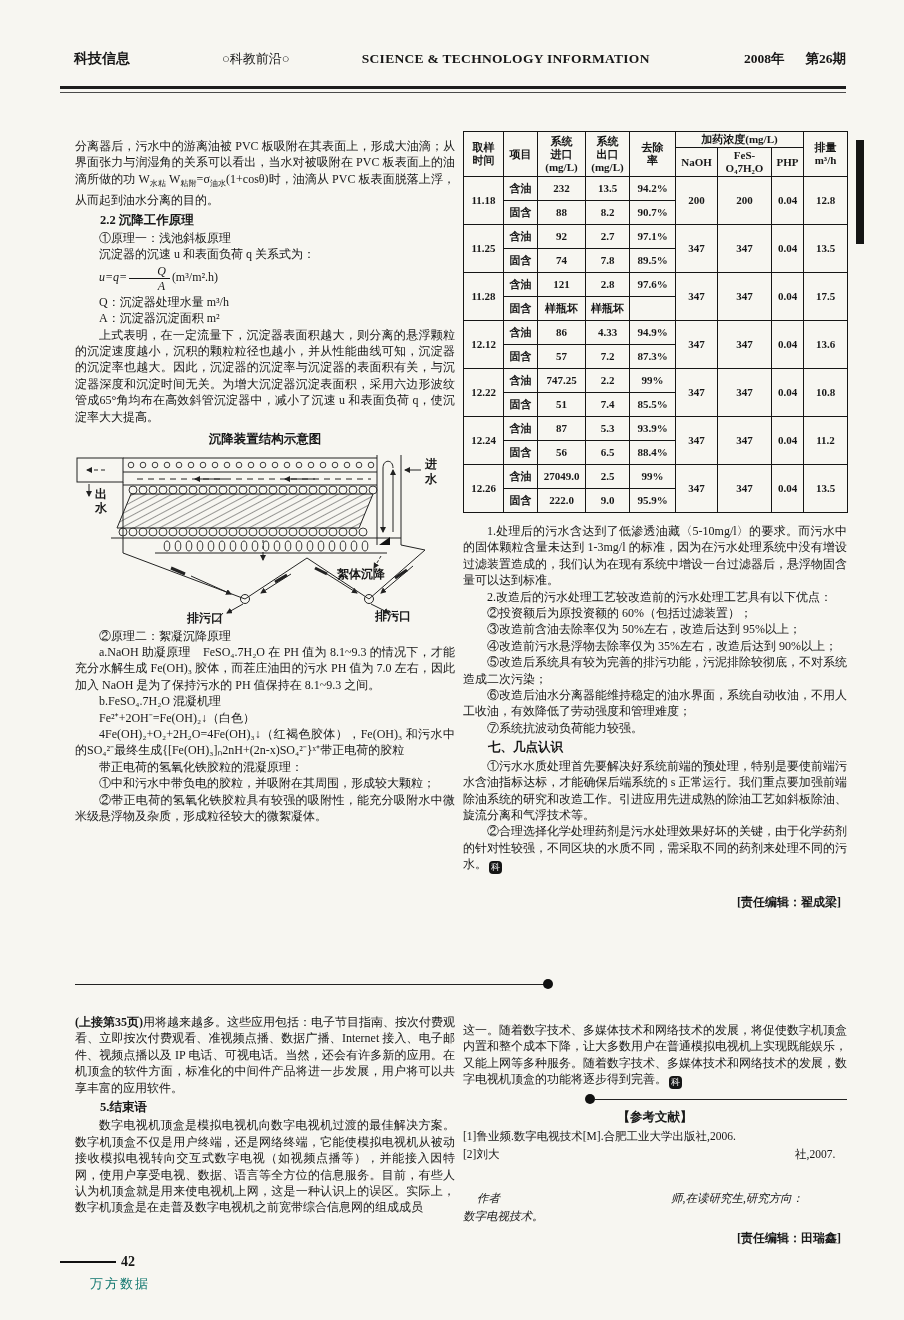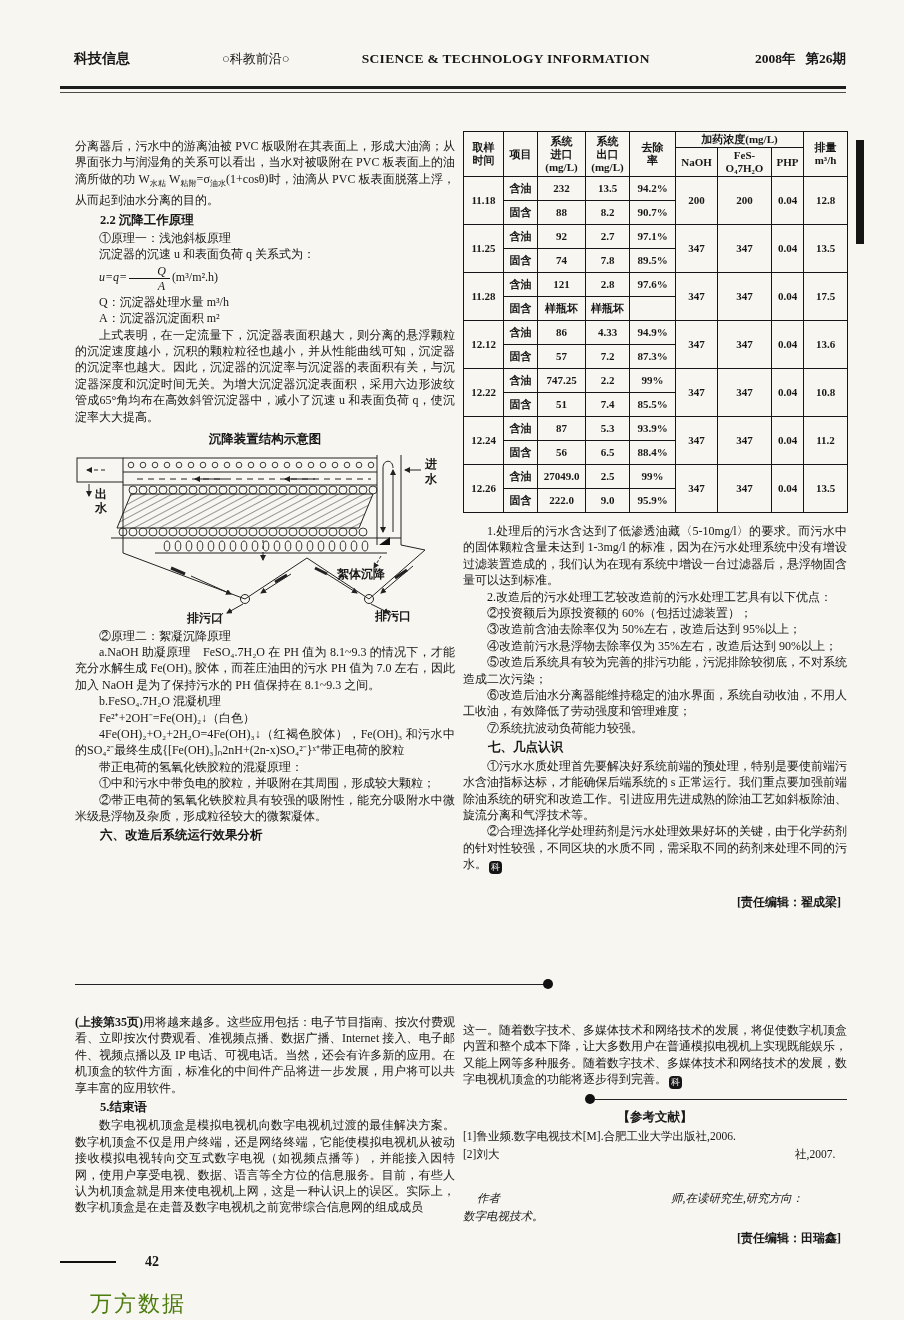--- a/index.html
+++ b/index.html
@@ -4,21 +4,21 @@
 <style>
   html,body{margin:0;padding:0;background:#e8e6e0;}
   .page{position:relative;width:904px;height:1320px;background:#f7f6f1;
         font-family:"Liberation Serif",serif;color:#171717;overflow:hidden;}
   
   .hdr{position:absolute;top:50px;left:74px;width:772px;display:flex;align-items:baseline;}
   .hdr .j{font-weight:bold;font-size:14px;}
   .hdr .c{font-size:13px;margin-left:92px;}
   .hdr .e{font-weight:bold;font-size:13.5px;margin-left:72px;letter-spacing:.3px;}
   .hdr .i{font-weight:bold;font-size:13.5px;margin-left:auto;}
-  .hdr .i span{margin-left:10px;font-family:Liberation Serif, serif;}
+  .hdr .i span{margin-left:21px;font-family:Liberation Serif, serif;}
   .rule1{position:absolute;top:86px;left:60px;width:786px;border-top:3px solid #1d1d1d;}
   .rule2{position:absolute;top:92px;left:60px;width:786px;border-top:1px solid #4a4a4a;}
   
   .col{position:absolute;font-size:12px;line-height:16.4px;text-align:justify;}
   .lt{top:138px;left:75px;width:380px;}
   .rt{top:131px;left:463px;width:384px;}
   .bl{top:1014px;left:75px;width:380px;}
   .br{top:1022px;left:463px;width:384px;}
   p.p{margin:0;text-indent:2em;}
   p.p0{margin:0;text-indent:0;}
@@ -66,24 +66,24 @@
   .ed2{right:6px;top:102px;font-weight:bold;font-size:12px;}
   
   .wm{position:absolute;top:1118px;left:537px;width:300px;height:100px;z-index:6;}
   .wm .cn{position:absolute;left:116px;top:0px;font-size:30px;color:#3c3c3c;
           font-family:"Liberation Sans",sans-serif;letter-spacing:1px;}
   .wm .ul{position:absolute;left:113px;top:40px;width:154px;height:3px;background:#e3291d;}
   .wm .en{position:absolute;left:117px;top:46px;font-size:27px;color:#9b9b9b;
           font-family:"Liberation Sans",sans-serif;letter-spacing:9px;}
   
   .foot{position:absolute;top:1254px;left:60px;}
-  .foot .row{display:flex;align-items:center;gap:24px;}
+  .foot .row{display:flex;align-items:center;}
   .foot .ln{width:56px;border-top:2.5px solid #111;margin-right:5px;}
   .foot .num{font-weight:bold;font-size:14px;}
-  .foot .brand{font-size:22px;color:#4d7c0f;letter-spacing:2px;margin:19px 0 0 30px;
+  .foot .brand{font-size:13px;color:#0f766e;letter-spacing:2px;margin:5px 0 0 30px;
                font-family:"Liberation Sans",sans-serif;}
   .artifact{position:absolute;top:140px;left:856px;width:8px;height:104px;background:#151515;}
 </style>
 </head>
 <body>
 
 <div class="page">
 
   <div class="hdr">
     <span class="j">科技信息</span>
@@ -276,21 +276,20 @@
     </div>
 
     <p class="p">②原理二：絮凝沉降原理</p>
     <p class="p">a.NaOH 助凝原理　FeSO₄.7H₂O 在 PH 值为 8.1~9.3 的情况下，才能充分水解生成 Fe(OH)₃ 胶体，而茬庄油田的污水 PH 值为 7.0 左右，因此加入 NaOH 是为了保持污水的 PH 值保持在 8.1~9.3 之间。</p>
     <p class="p">b.FeSO₄.7H₂O 混凝机理</p>
     <p class="p">Fe²⁺+2OH⁻=Fe(OH)₂↓（白色）</p>
     <p class="p">4Fe(OH)₂+O₂+2H₂O=4Fe(OH)₃↓（红褐色胶体），Fe(OH)₃ 和污水中的SO₄²⁻最终生成{[Fe(OH)₃]ₙ2nH+(2n-x)SO₄²⁻}ˣ⁺带正电荷的胶粒</p>
     <p class="p">带正电荷的氢氧化铁胶粒的混凝原理：</p>
     <p class="p">①中和污水中带负电的胶粒，并吸附在其周围，形成较大颗粒；</p>
     <p class="p">②带正电荷的氢氧化铁胶粒具有较强的吸附性，能充分吸附水中微米级悬浮物及杂质，形成粒径较大的微絮凝体。</p>
-    <p class="h">六、改造后系统运行效果分析</p>
   </div>
 
   <div class="col rt">
     <table class="res">
       <colgroup>
         <col style="width:40px">
           <col style="width:34px">
           <col style="width:48px">
         <col style="width:44px">
           <col style="width:46px">

